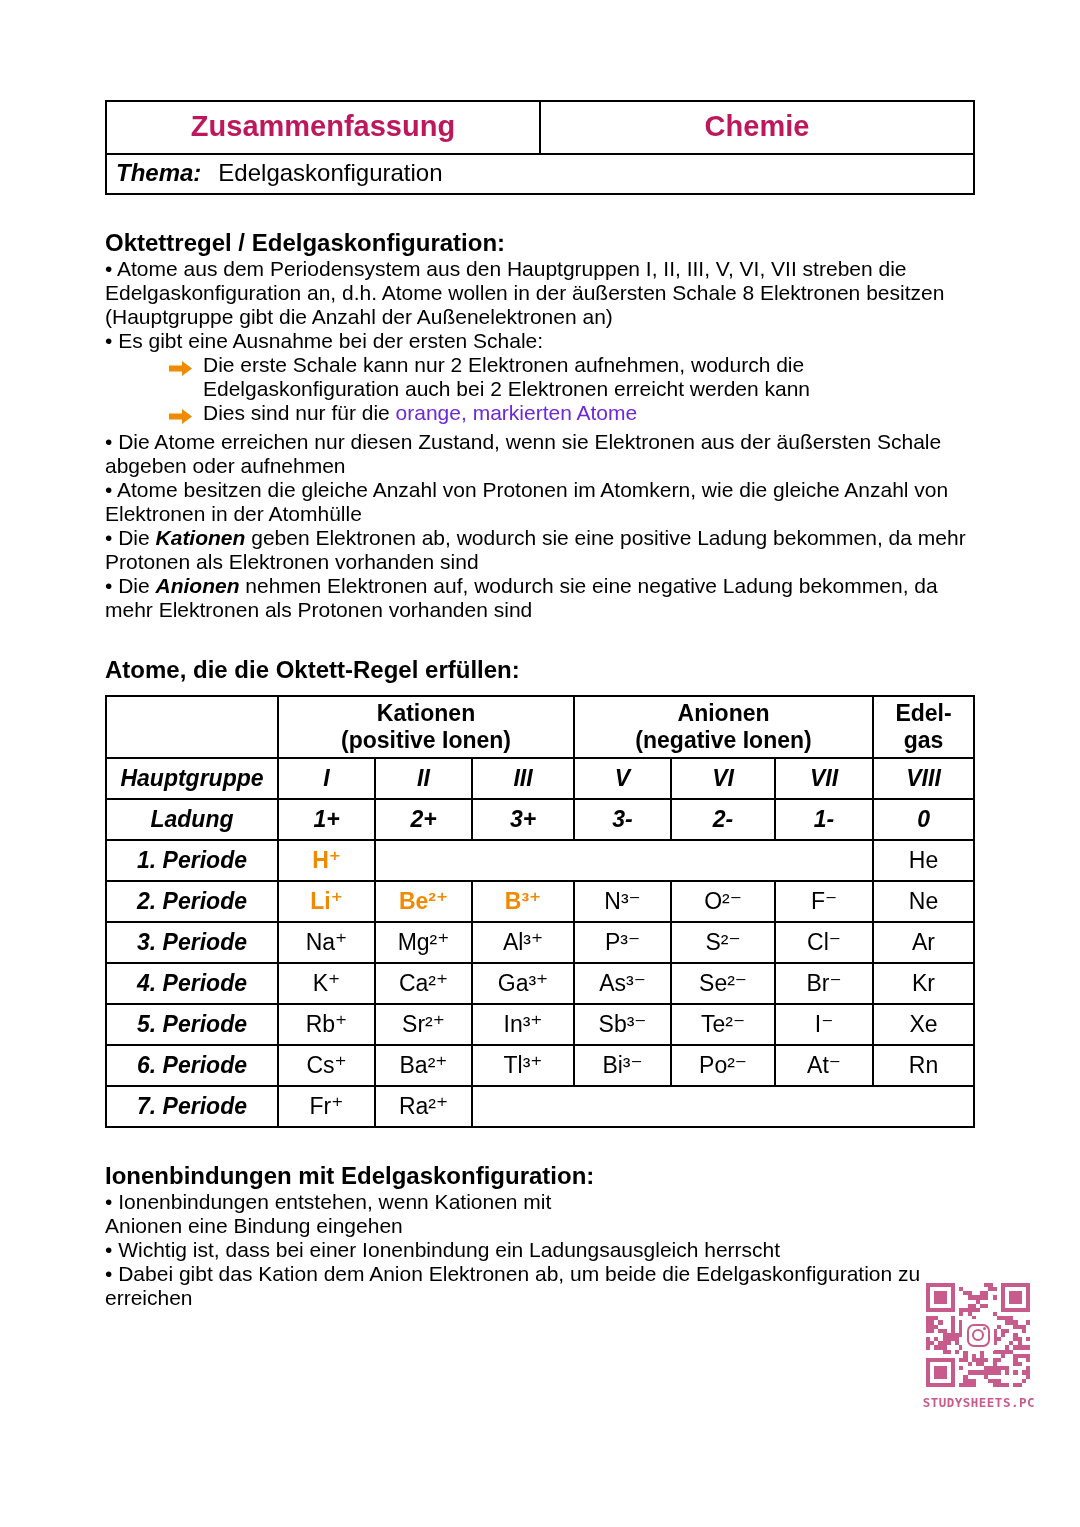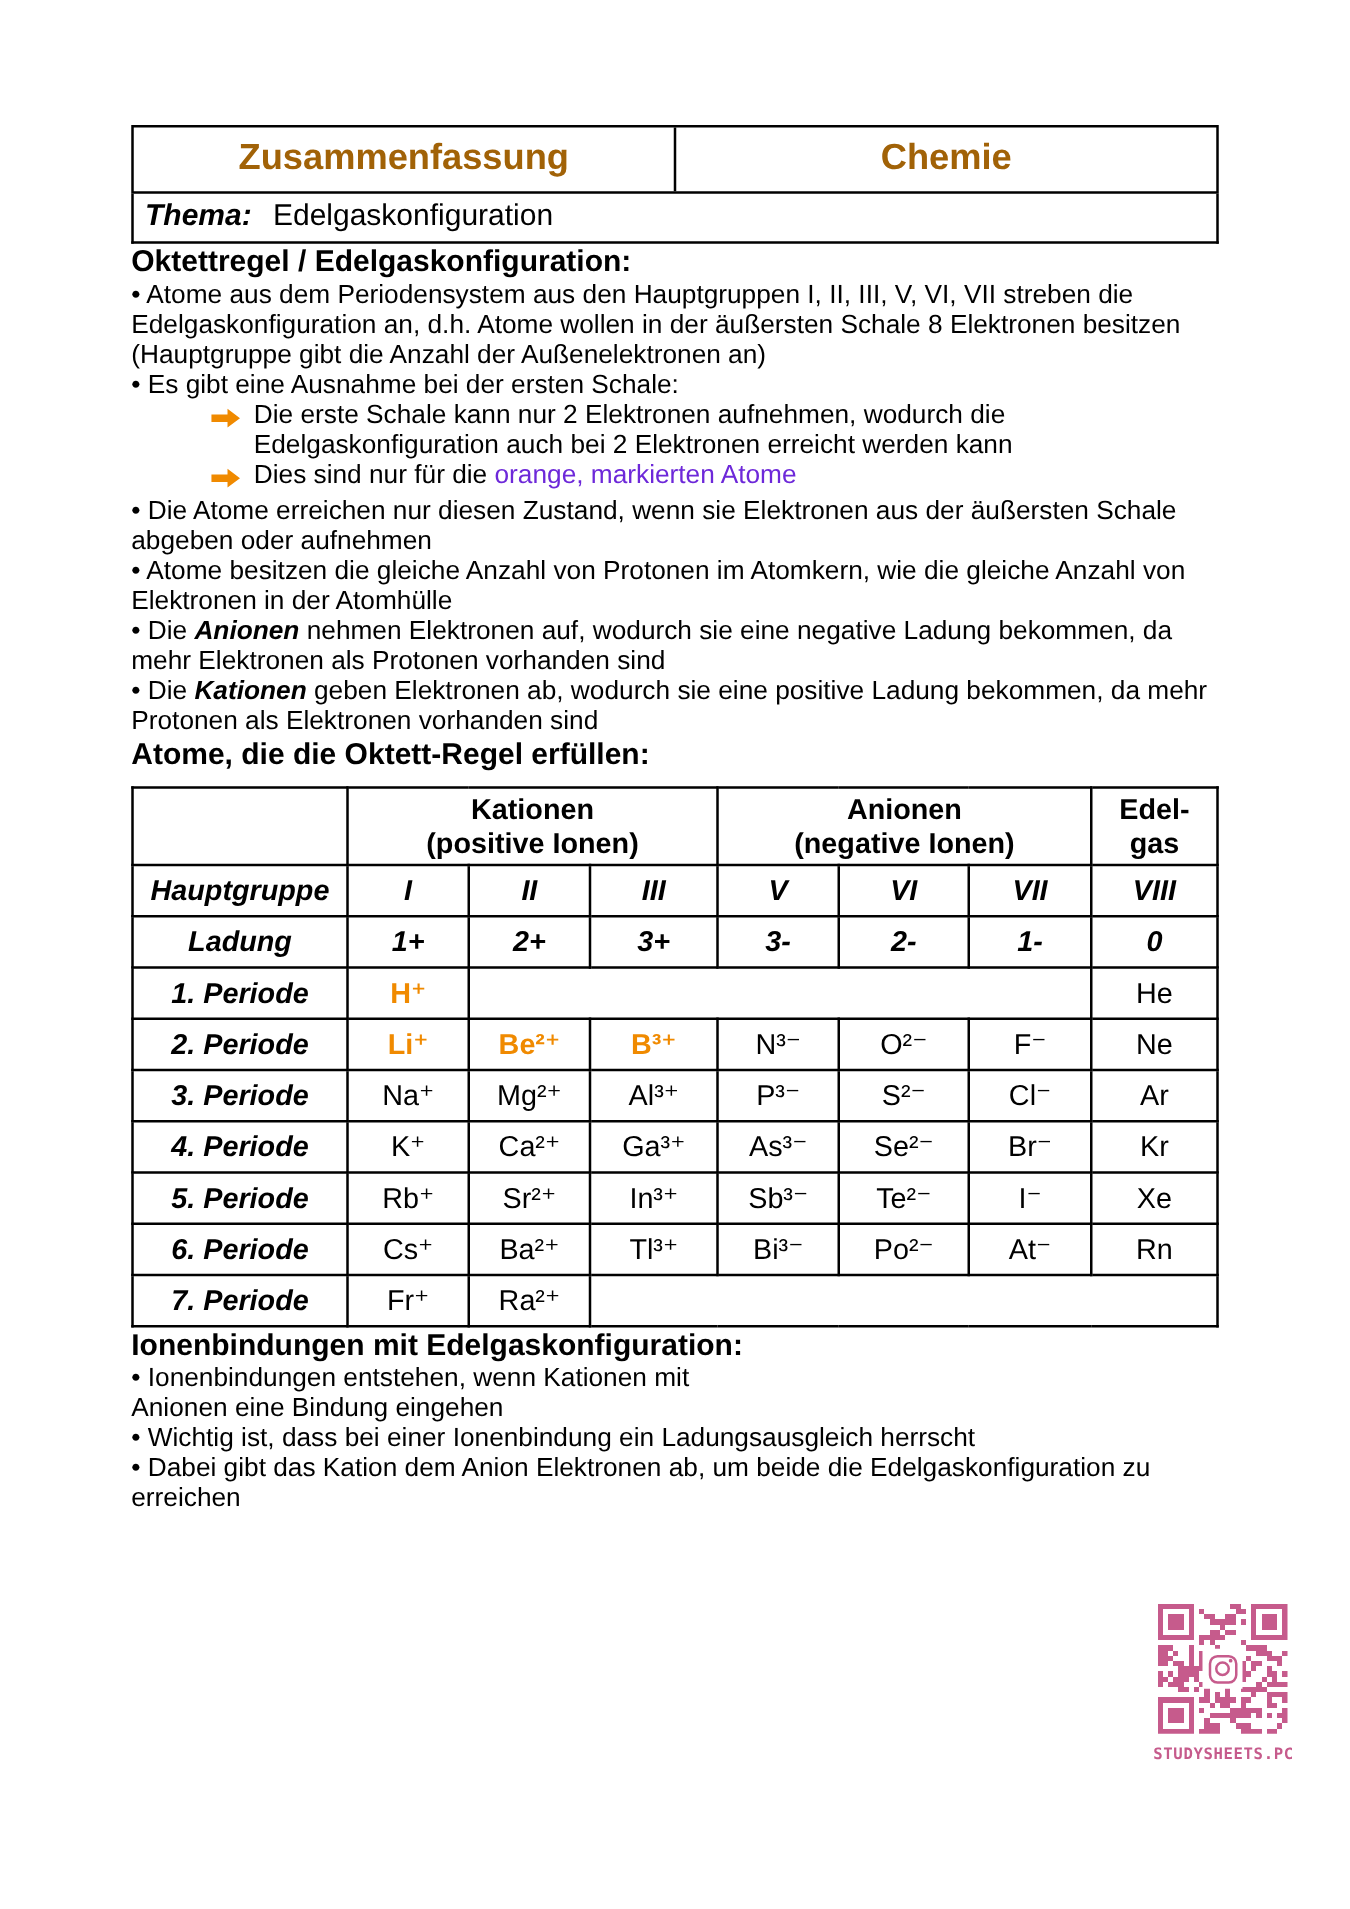--- a/index.html
+++ b/index.html
@@ -4,27 +4,27 @@
 <style>
   html,body{margin:0;padding:0;}
   body{
     width:1080px;height:1527px;background:#ffffff;position:relative;overflow:hidden;
     font-family:"Liberation Sans","DejaVu Sans",sans-serif;color:#000;
   }
   .content{position:absolute;left:105px;top:100px;width:870px;}
 
   
   .hdr-row1{display:flex;border:2px solid #000;}
-  .hdr-cell{flex:1;text-align:center;padding:8px 0 10px;font-size:29px;font-weight:bold;color:#a16207;}
+  .hdr-cell{flex:1;text-align:center;padding:8px 0 10px;font-size:29px;font-weight:bold;color:#be185d;}
   .hdr-cell + .hdr-cell{border-left:2px solid #000;}
   .hdr-row2{border:2px solid #000;border-top:0;font-size:24px;padding:4px 9px 6px;}
   .topic-value{margin-left:17px;}
 
   
-  .sec-heading{font-size:24px;font-weight:bold;line-height:29px;}
+  .sec-heading{font-size:24px;font-weight:bold;line-height:29px;margin-top:33px;}
   .para{font-size:21px;line-height:24px;}
   .arrow-item{display:flex;padding-left:64px;}
   .arrow-ic{flex:0 0 auto;margin-right:10px;padding-top:5px;}
   .orange-text{color:#6d28d9;}
   .b{font-weight:bold;font-style:italic;}
 
   
   .atoms-table{border-collapse:collapse;table-layout:fixed;width:870px;margin-top:11px;}
   .atoms-table td{border:2px solid #000;text-align:center;vertical-align:middle;font-size:23px;padding:4px 2px;height:31px;}
   .group-row td{height:auto;padding:3px 2px;}
@@ -75,22 +75,22 @@
     <span class="arrow-ic">
       <svg width="24" height="17" viewBox="0 0 24 17">
           <path d="M0 5.5 H13 V1 L23 8.5 L13 16 V11.5 H0 Z" fill="#F08A00"></path>
         </svg>
     </span>
     <span><span>Dies sind nur für die </span><span class="orange-text">orange, markierten Atome</span></span>
   </div>
 
   <div class="para">• Die Atome erreichen nur diesen Zustand, wenn sie Elektronen aus der äußersten Schale abgeben oder aufnehmen</div>
   <div class="para">• Atome besitzen die gleiche Anzahl von Protonen im Atomkern, wie die gleiche Anzahl von Elektronen in der Atomhülle</div>
+  <div class="para"><span>• Die </span><span class="b">Kationen</span><span> geben Elektronen ab, wodurch sie eine positive Ladung bekommen, da mehr Protonen als Elektronen vorhanden sind</span></div>
   <div class="para"><span>• Die </span><span class="b">Anionen</span><span> nehmen Elektronen auf, wodurch sie eine negative Ladung bekommen, da mehr Elektronen als Protonen vorhanden sind</span></div>
-  <div class="para"><span>• Die </span><span class="b">Kationen</span><span> geben Elektronen ab, wodurch sie eine positive Ladung bekommen, da mehr Protonen als Elektronen vorhanden sind</span></div>
 
   <div class="sec-heading">Atome, die die Oktett-Regel erfüllen:</div>
 
   <table class="atoms-table">
     <colgroup>
       <col style="width:172px">
       <col style="width:97px">
         <col style="width:97px">
         <col style="width:102px">
       <col style="width:97px">

